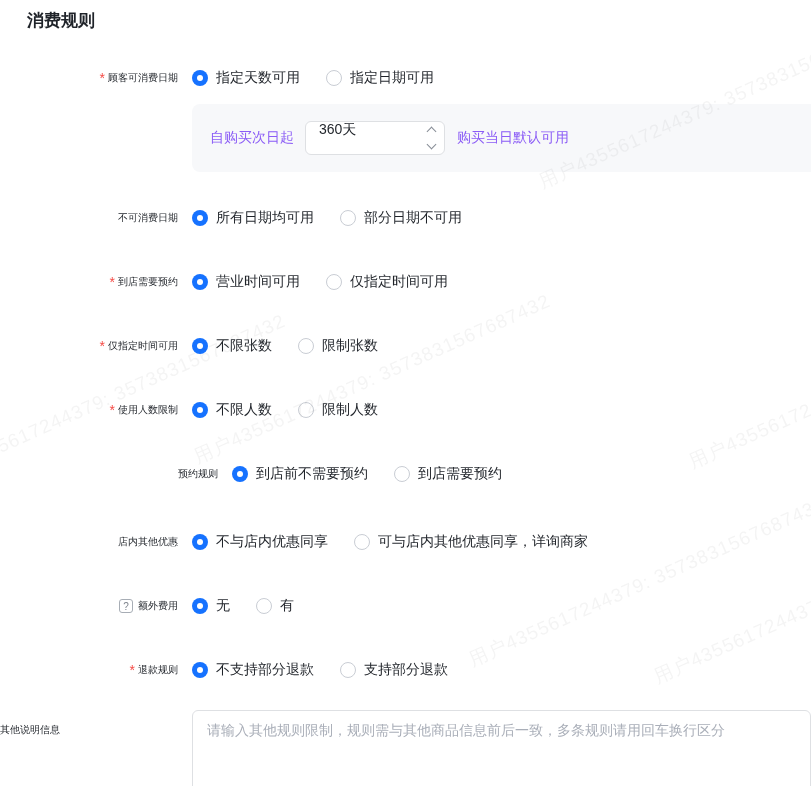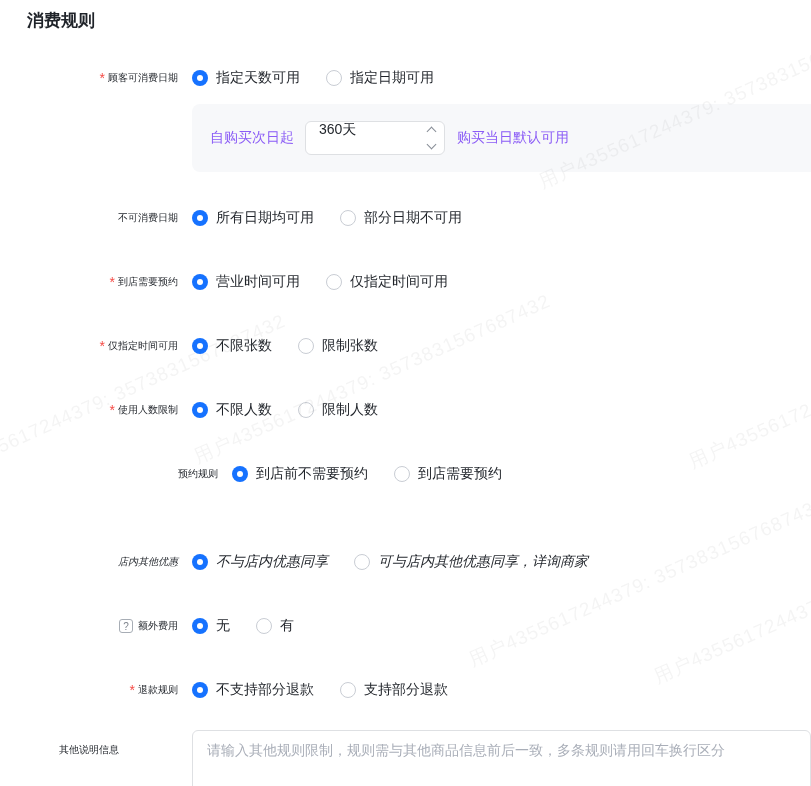--- a/index.html
+++ b/index.html
@@ -41,21 +41,21 @@
   .num-input input{border:none;outline:none;background:transparent;width:96px;
                    padding:0 0 0 13px;font-size:14px;color:#1f2329;font-family:inherit;}
   .stepper{position:absolute;right:9px;top:0;height:100%;display:flex;flex-direction:column;
            justify-content:center;gap:6px;}
   .chev{width:7px;height:7px;box-sizing:border-box;cursor:pointer;}
   .chev.up{border-top:1.5px solid #878d96;border-left:1.5px solid #878d96;transform:rotate(45deg);}
   .chev.down{border-bottom:1.5px solid #878d96;border-right:1.5px solid #878d96;transform:rotate(45deg);}
 
   
   .ta-row{display:flex;align-items:flex-start;margin-top:30px;position:relative;z-index:1;}
-  .ta-label{width:178px;display:flex;justify-content:center;font-size:14px;color:#1f2329;
+  .ta-label{width:178px;display:flex;justify-content:flex-start;font-size:14px;color:#1f2329;
             padding-top:13px;white-space:nowrap;flex:none;}
   .ta-row textarea{margin-left:14px;width:645px;height:110px;border:1px solid #dee0e3;
             border-radius:6px;padding:11px 14px;font-size:14px;color:#1f2329;
             font-family:inherit;resize:none;outline:none;box-sizing:border-box;background:#fff;}
   .ta-row textarea::placeholder{color:#a9aeb8;}
 
   
   .watermark-layer{position:absolute;inset:0;pointer-events:none;z-index:5;overflow:hidden;}
   .wm{position:absolute;white-space:nowrap;font-size:19px;color:rgba(31,35,41,0.05);
       transform:rotate(-24deg);transform-origin:0 50%;letter-spacing:1px;}
@@ -172,21 +172,21 @@
           <label class="radio">
             <span class="rcircle sel"></span>
             <span class="rlabel">到店前不需要预约</span>
           </label>
           <label class="radio">
             <span class="rcircle"></span>
             <span class="rlabel">到店需要预约</span>
           </label>
         </div>
       </div>
-      <div class="f-row" style="margin-top: 68px; font-style: italic;">
+      <div class="f-row" style="margin-top: 48px;">
         <div class="f-label">
           <span class="lbl-text">店内其他优惠</span>
         </div>
         <div class="f-controls">
           <label class="radio">
             <span class="rcircle sel"></span>
             <span class="rlabel">不与店内优惠同享</span>
           </label>
           <label class="radio">
             <span class="rcircle"></span>

